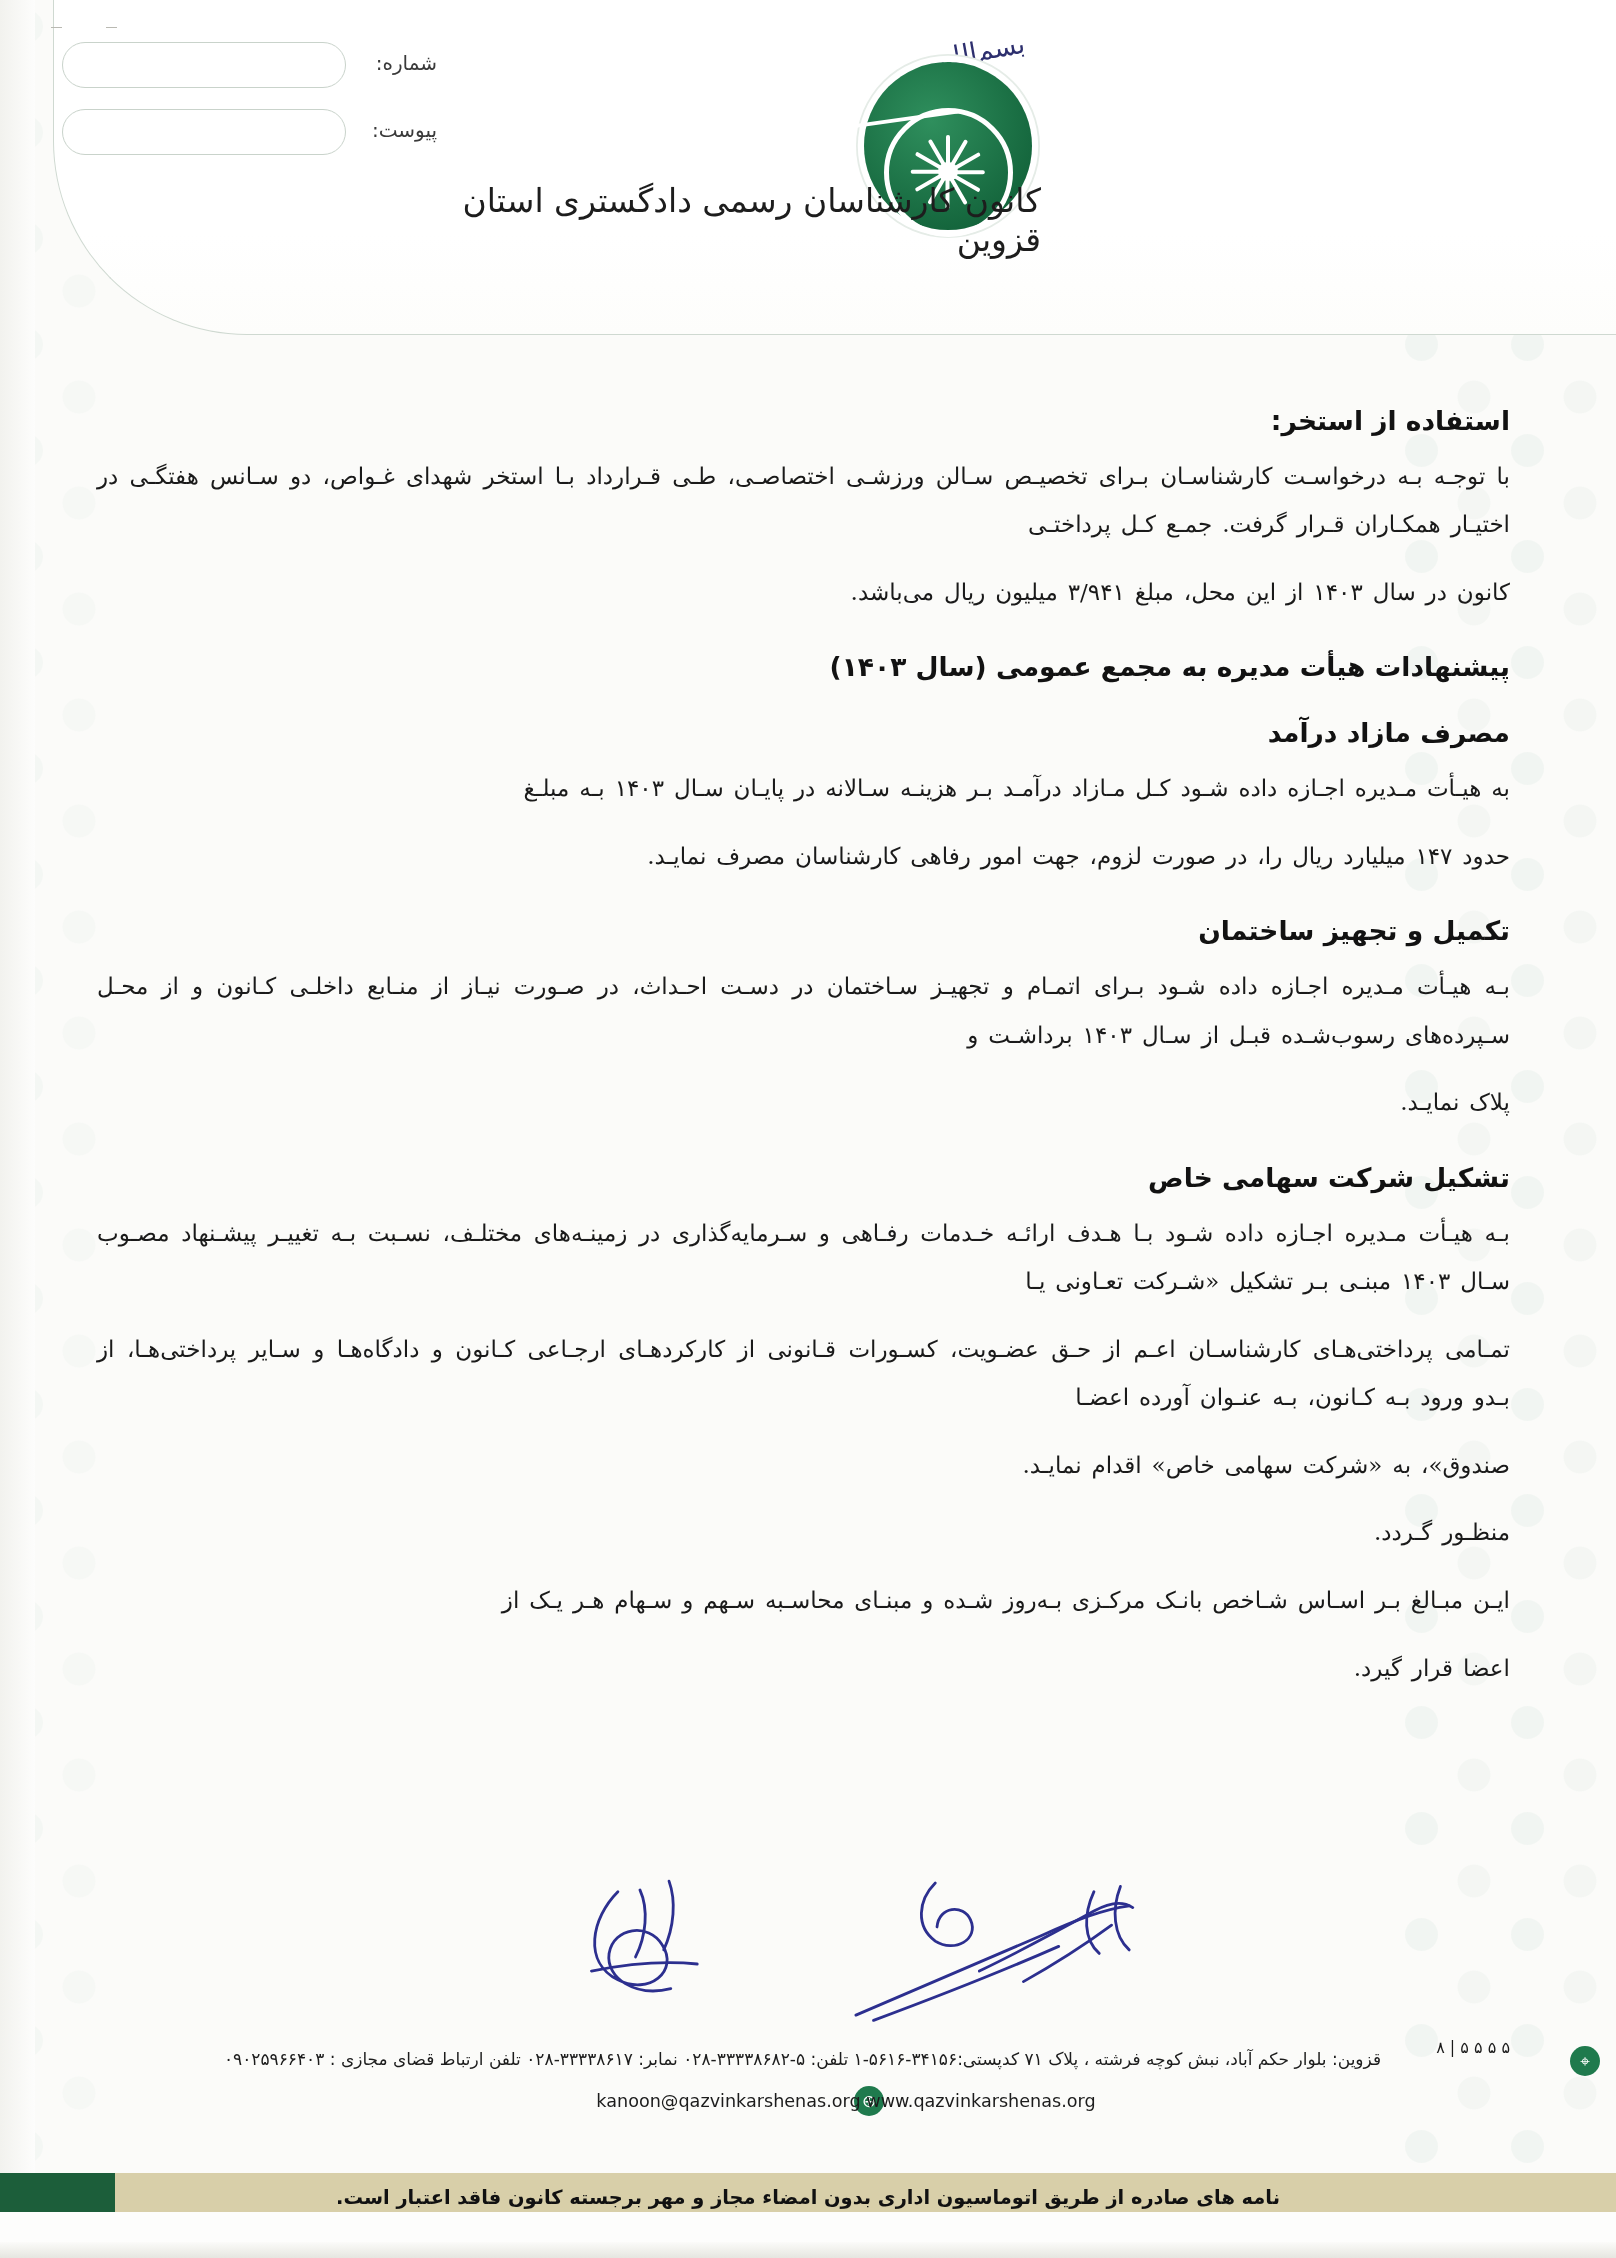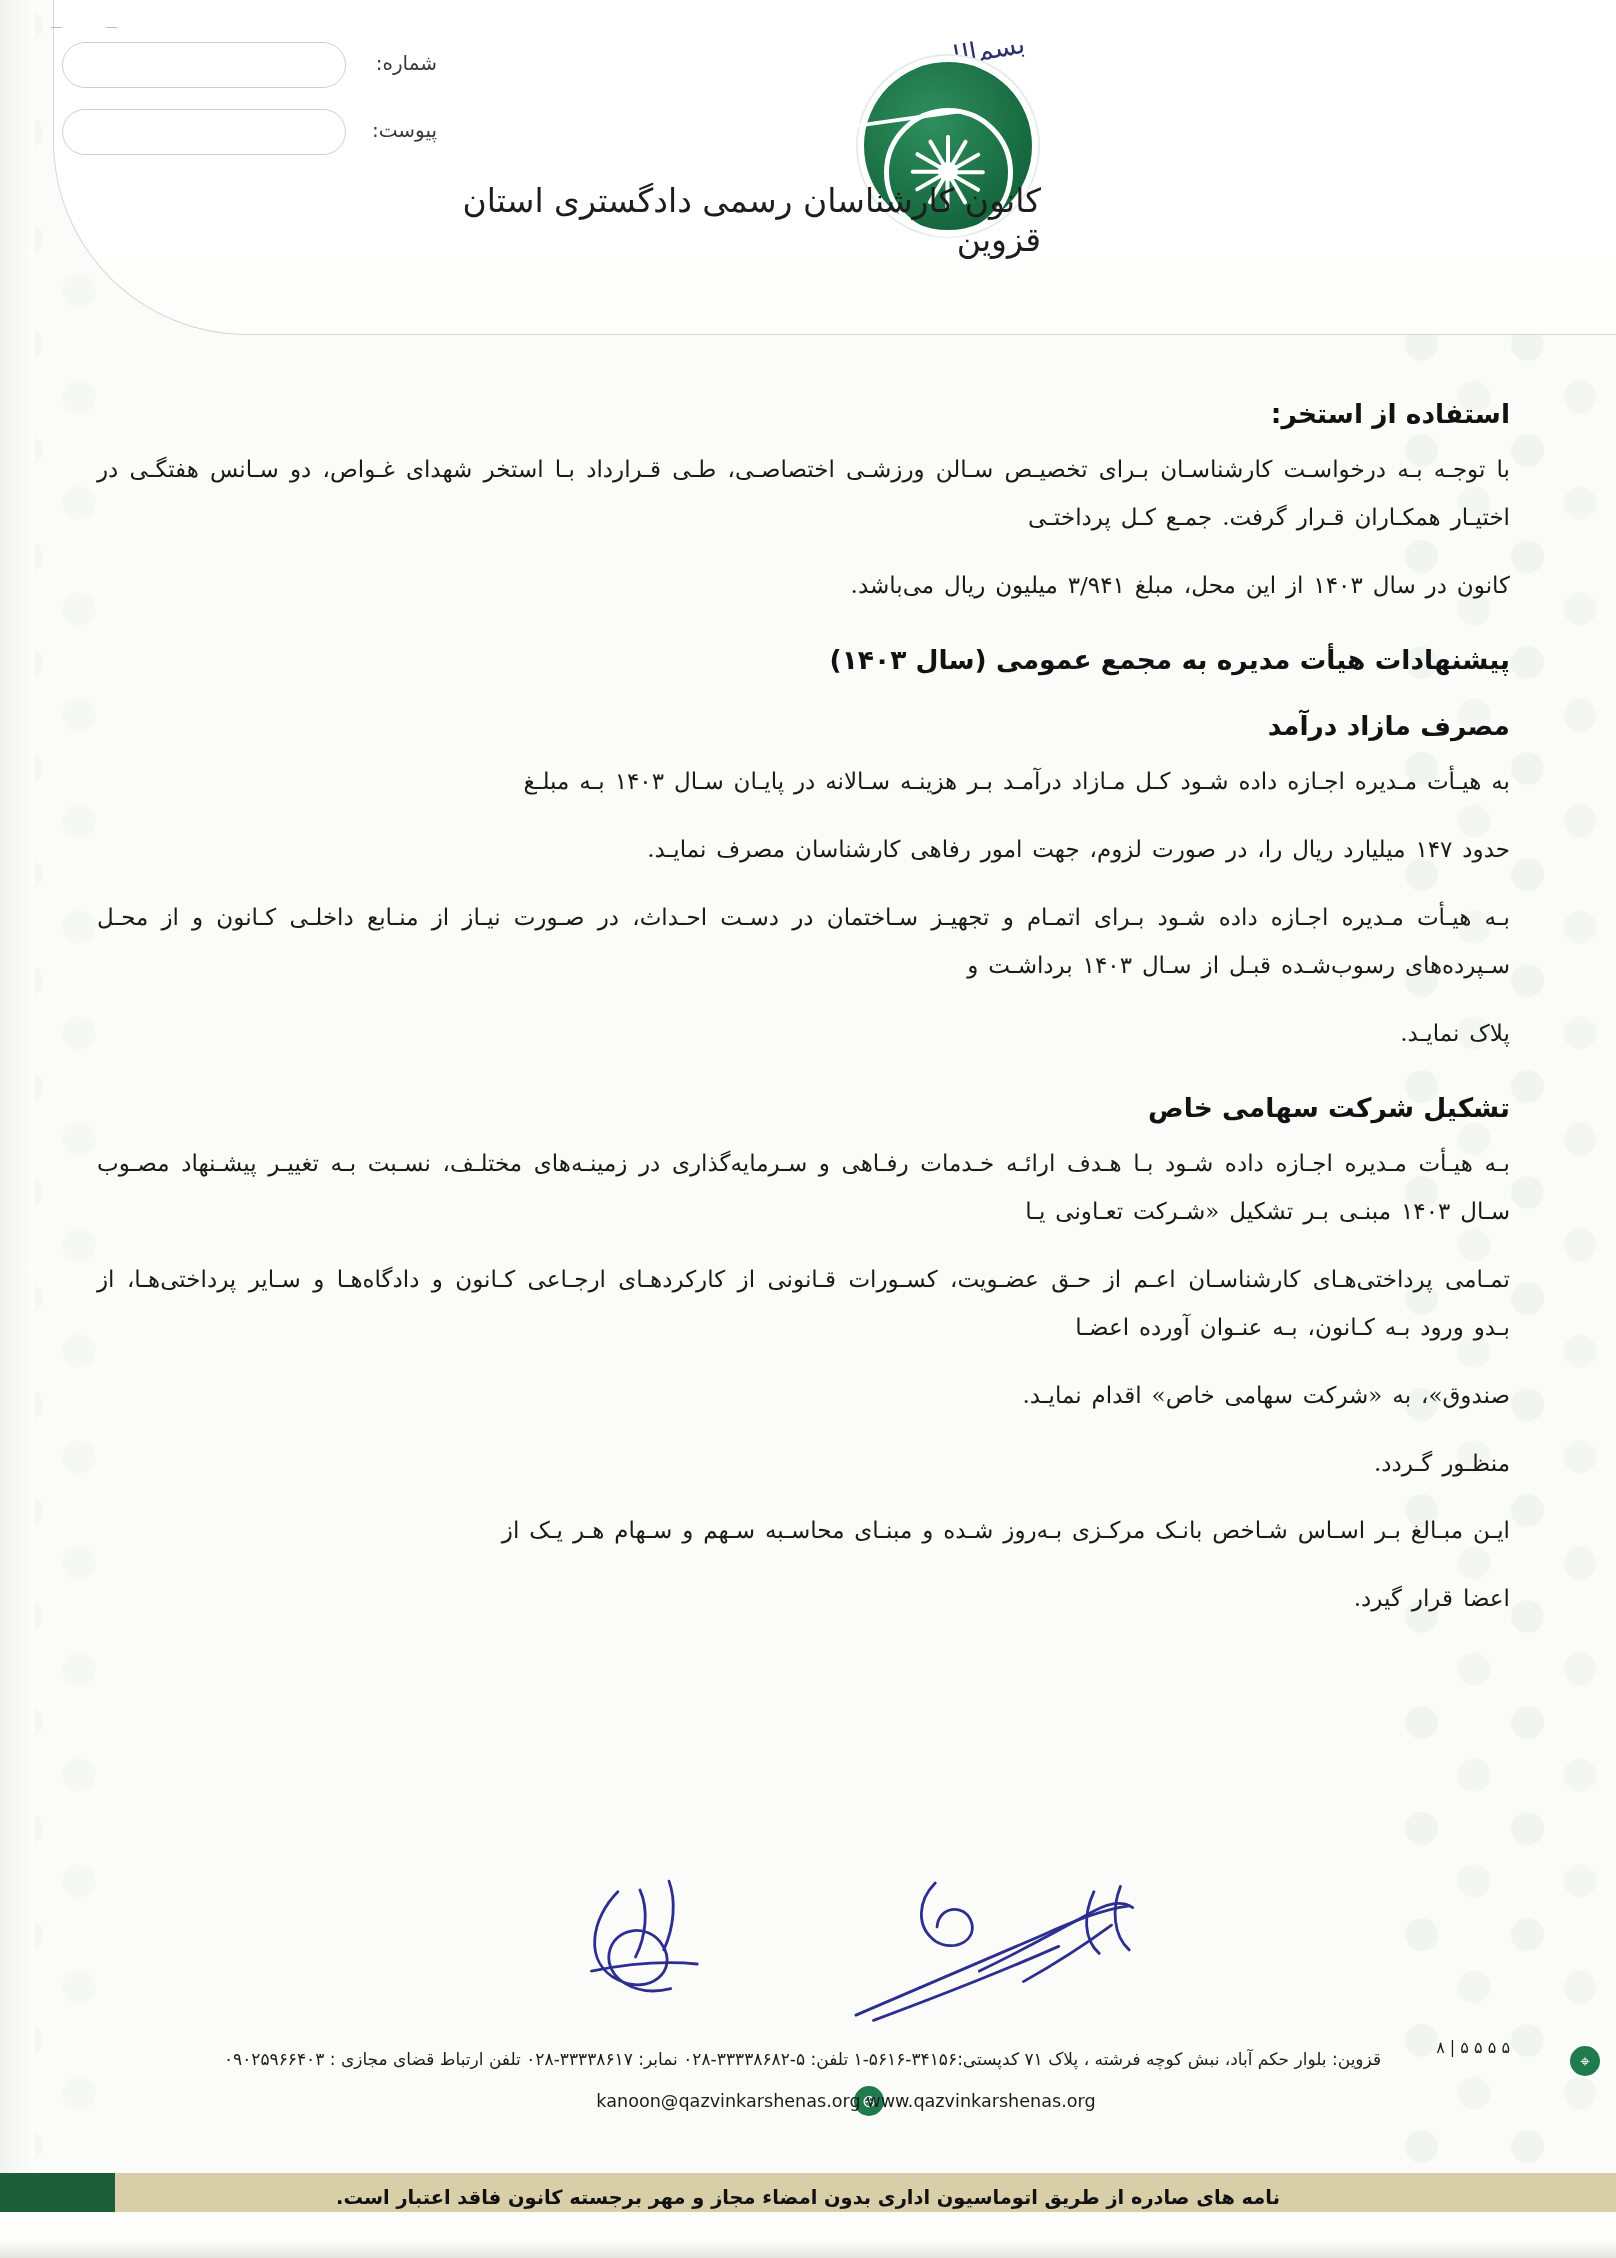--- a/index.html
+++ b/index.html
@@ -219,21 +219,21 @@
     color: #1a1a1a;
   }
   h2.sec-title {
     font-family: "DejaVu Sans", sans-serif;
     font-size: 26.5px;
     font-weight: bold;
     margin: 35px 0 16px 0;
     text-align: right;
     color: #121212;
   }
-  h2.sec-title.first { margin-top: 1px; }
+  h2.sec-title.first { margin-top: 8px; }
   p.para {
     font-family: "DejaVu Serif", serif;
     font-size: 23px;
     line-height: 2.1;
     margin: 0 0 19.4px 0;
     text-align: justify;
     text-align-last: right;
     color: #1a1a1a;
     word-spacing: 2.6px;
   }
@@ -415,20 +415,21 @@
     <h2 class="sec-title first">استفاده از استخر:</h2>
     <p class="para">با توجـه بـه درخواسـت کارشناسـان بـرای تخصیـص سـالن ورزشـی اختصاصـی، طـی قـرارداد بـا استخر شهدای غـواص، دو سـانس هفتگـی در اختیـار همکـاران قـرار گرفت. جمـع کـل پرداختـی</p>
     <p class="para">کانون در سال ۱۴۰۳ از این محل، مبلغ ۳/۹۴۱ میلیون ریال می‌باشد.</p>
 
     <h2 class="sec-title">پیشنهادات هیأت مدیره به مجمع عمومی (سال ۱۴۰۳)</h2>
 
     <h2 class="sec-title">مصرف مازاد درآمد</h2>
     <p class="para">به هیـأت مـدیره اجـازه داده شـود کـل مـازاد درآمـد بـر هزینـه سـالانه در پایـان سـال ۱۴۰۳ بـه مبلـغ</p>
     <p class="para">حدود ۱۴۷ میلیارد ریال را، در صورت لزوم، جهت امور رفاهی کارشناسان مصرف نمایـد.</p>
 
+    <h2 class="sec-title">تکمیل و تجهیز ساختمان</h2>
     <p class="para">بـه هیـأت مـدیره اجـازه داده شـود بـرای اتمـام و تجهیـز سـاختمان در دسـت احـداث، در صـورت نیـاز از منـابع داخلـی کـانون و از محـل سـپرده‌های رسوب‌شـده قبـل از سـال ۱۴۰۳ برداشـت و</p>
     <p class="para">پلاک نمایـد.</p>
 
     <h2 class="sec-title">تشکیل شرکت سهامی خاص</h2>
     <p class="para">بـه هیـأت مـدیره اجـازه داده شـود بـا هـدف ارائـه خـدمات رفـاهی و سـرمایه‌گذاری در زمینـه‌های مختلـف، نسـبت بـه تغییـر پیشـنهاد مصـوب سـال ۱۴۰۳ مبنـی بـر تشکیل «شـرکت تعـاونی یـا</p>
     <p class="para">تمـامی پرداختی‌هـای کارشناسـان اعـم از حـق عضـویت، کسـورات قـانونی از کارکردهـای ارجـاعی کـانون و دادگاه‌هـا و سـایر پرداختی‌هـا، از بـدو ورود بـه کـانون، بـه عنـوان آورده اعضـا</p>
     <p class="para">صندوق»، به «شرکت سهامی خاص» اقدام نمایـد.</p>
     <p class="para">منظـور گـردد.</p>
     <p class="para">ایـن مبـالغ بـر اسـاس شـاخص بانـک مرکـزی بـه‌روز شـده و مبنـای محاسـبه سـهم و سـهام هـر یـک از</p>
     <p class="para">اعضا قرار گیرد.</p>

